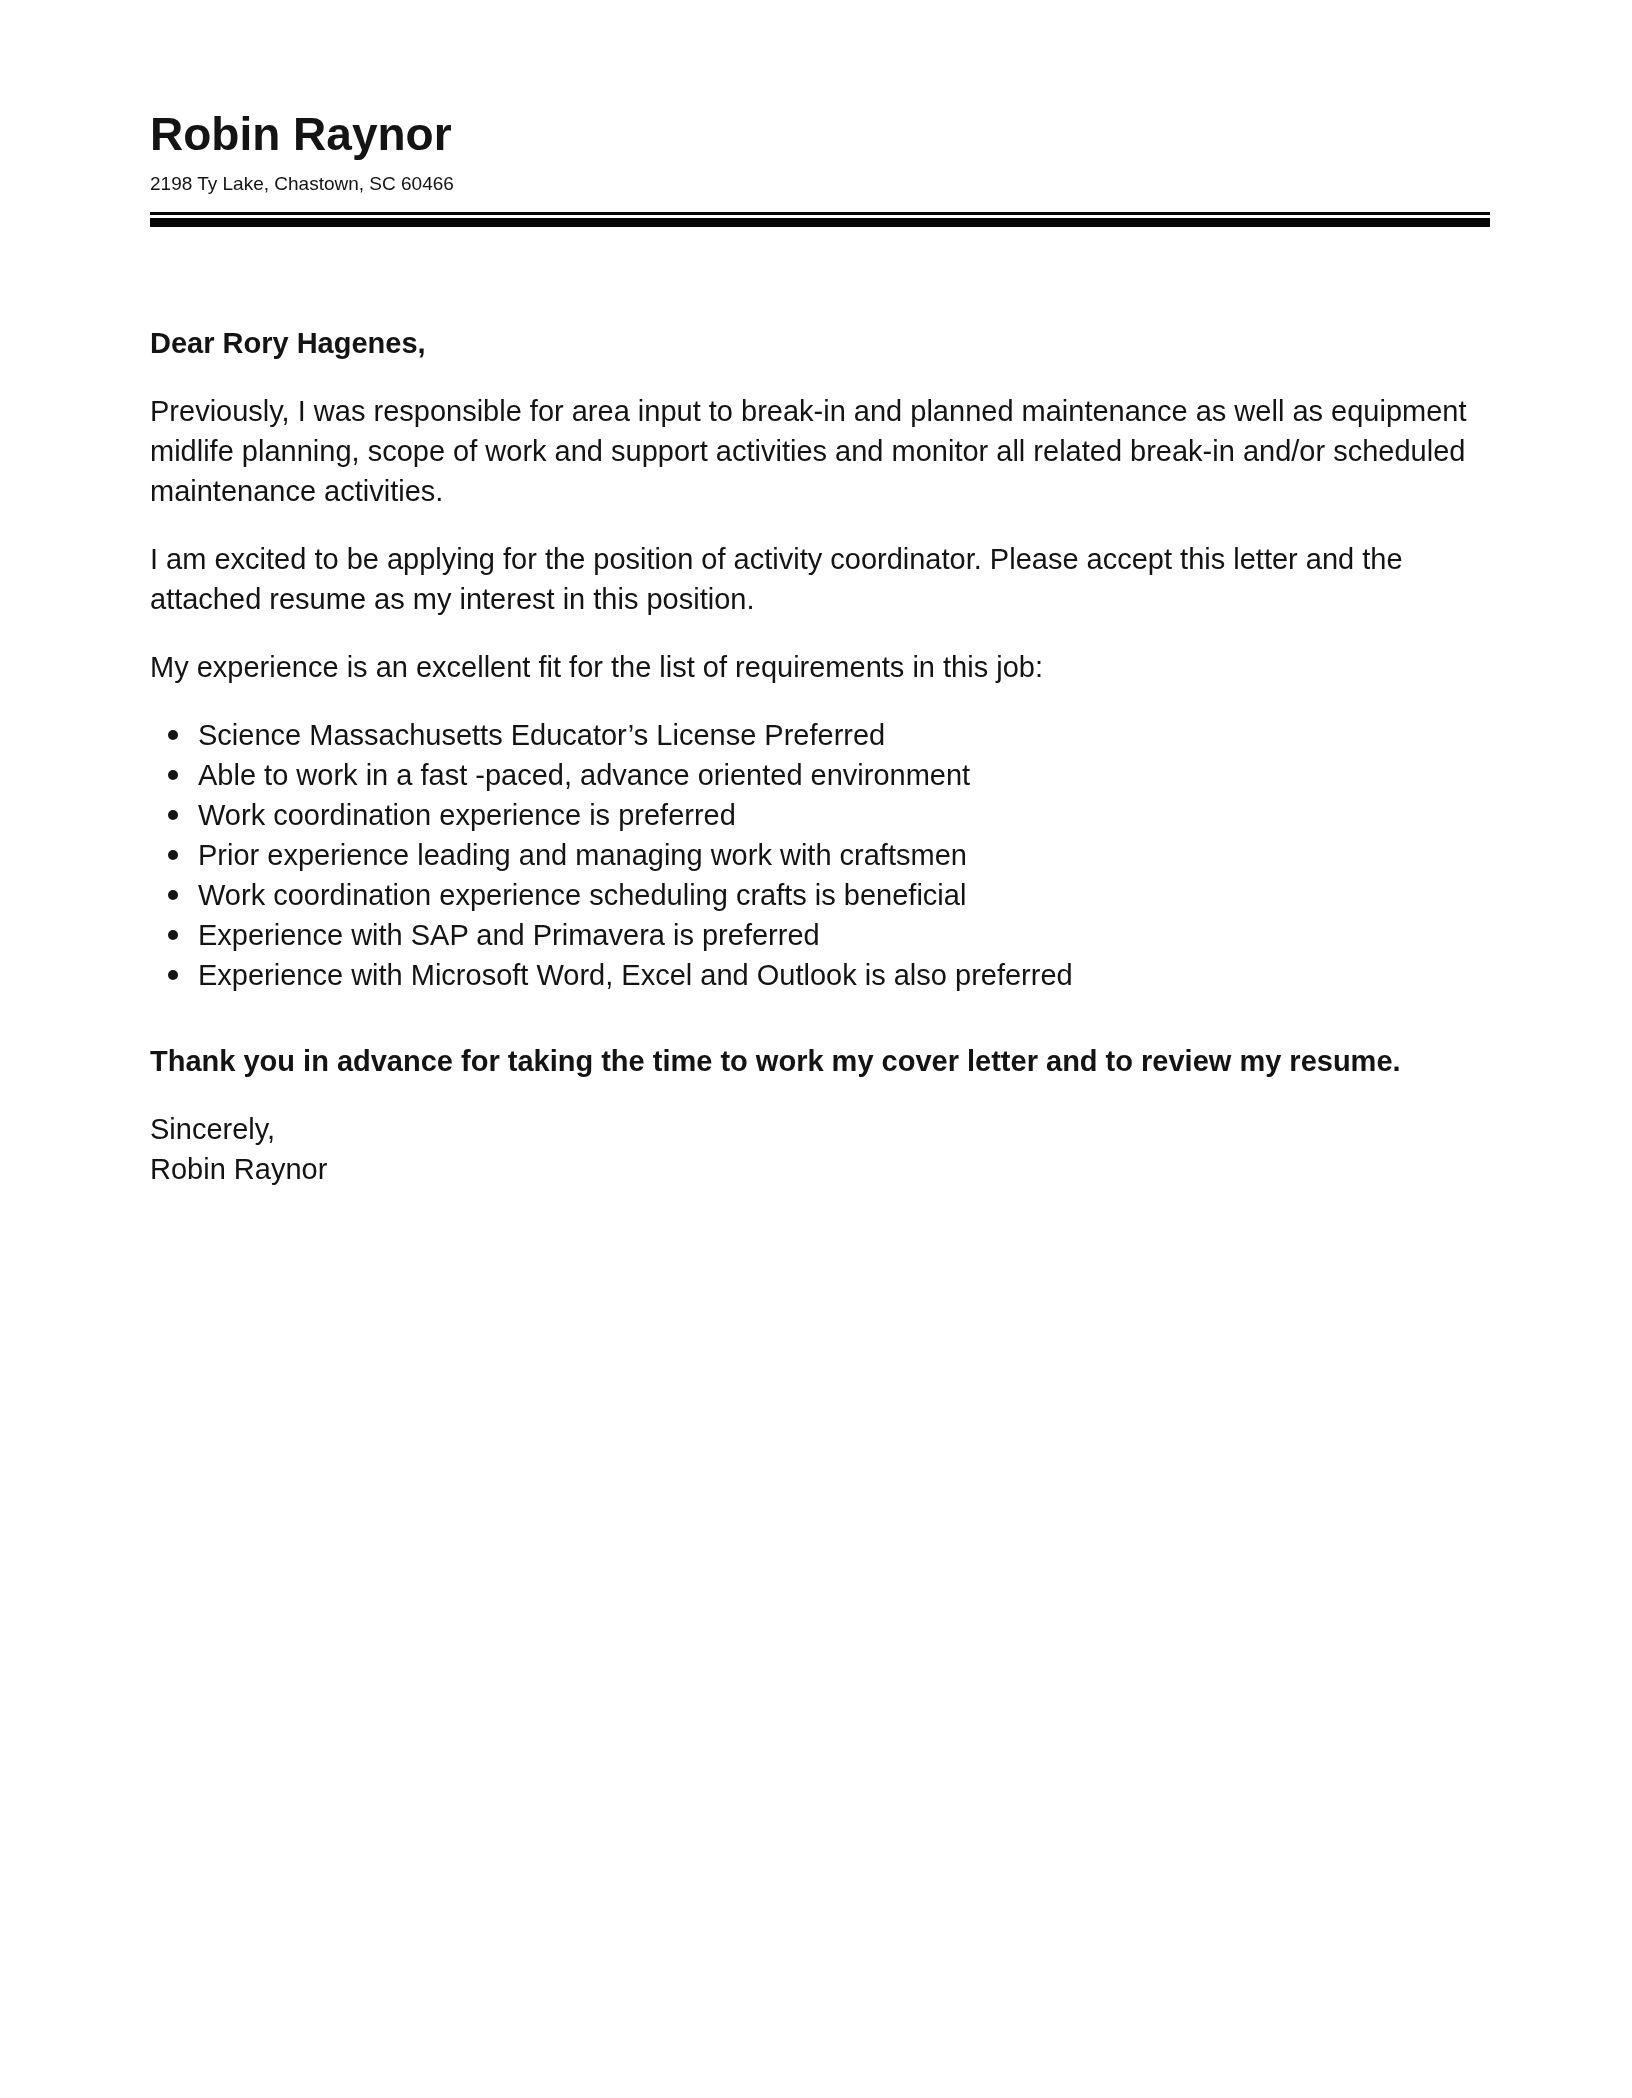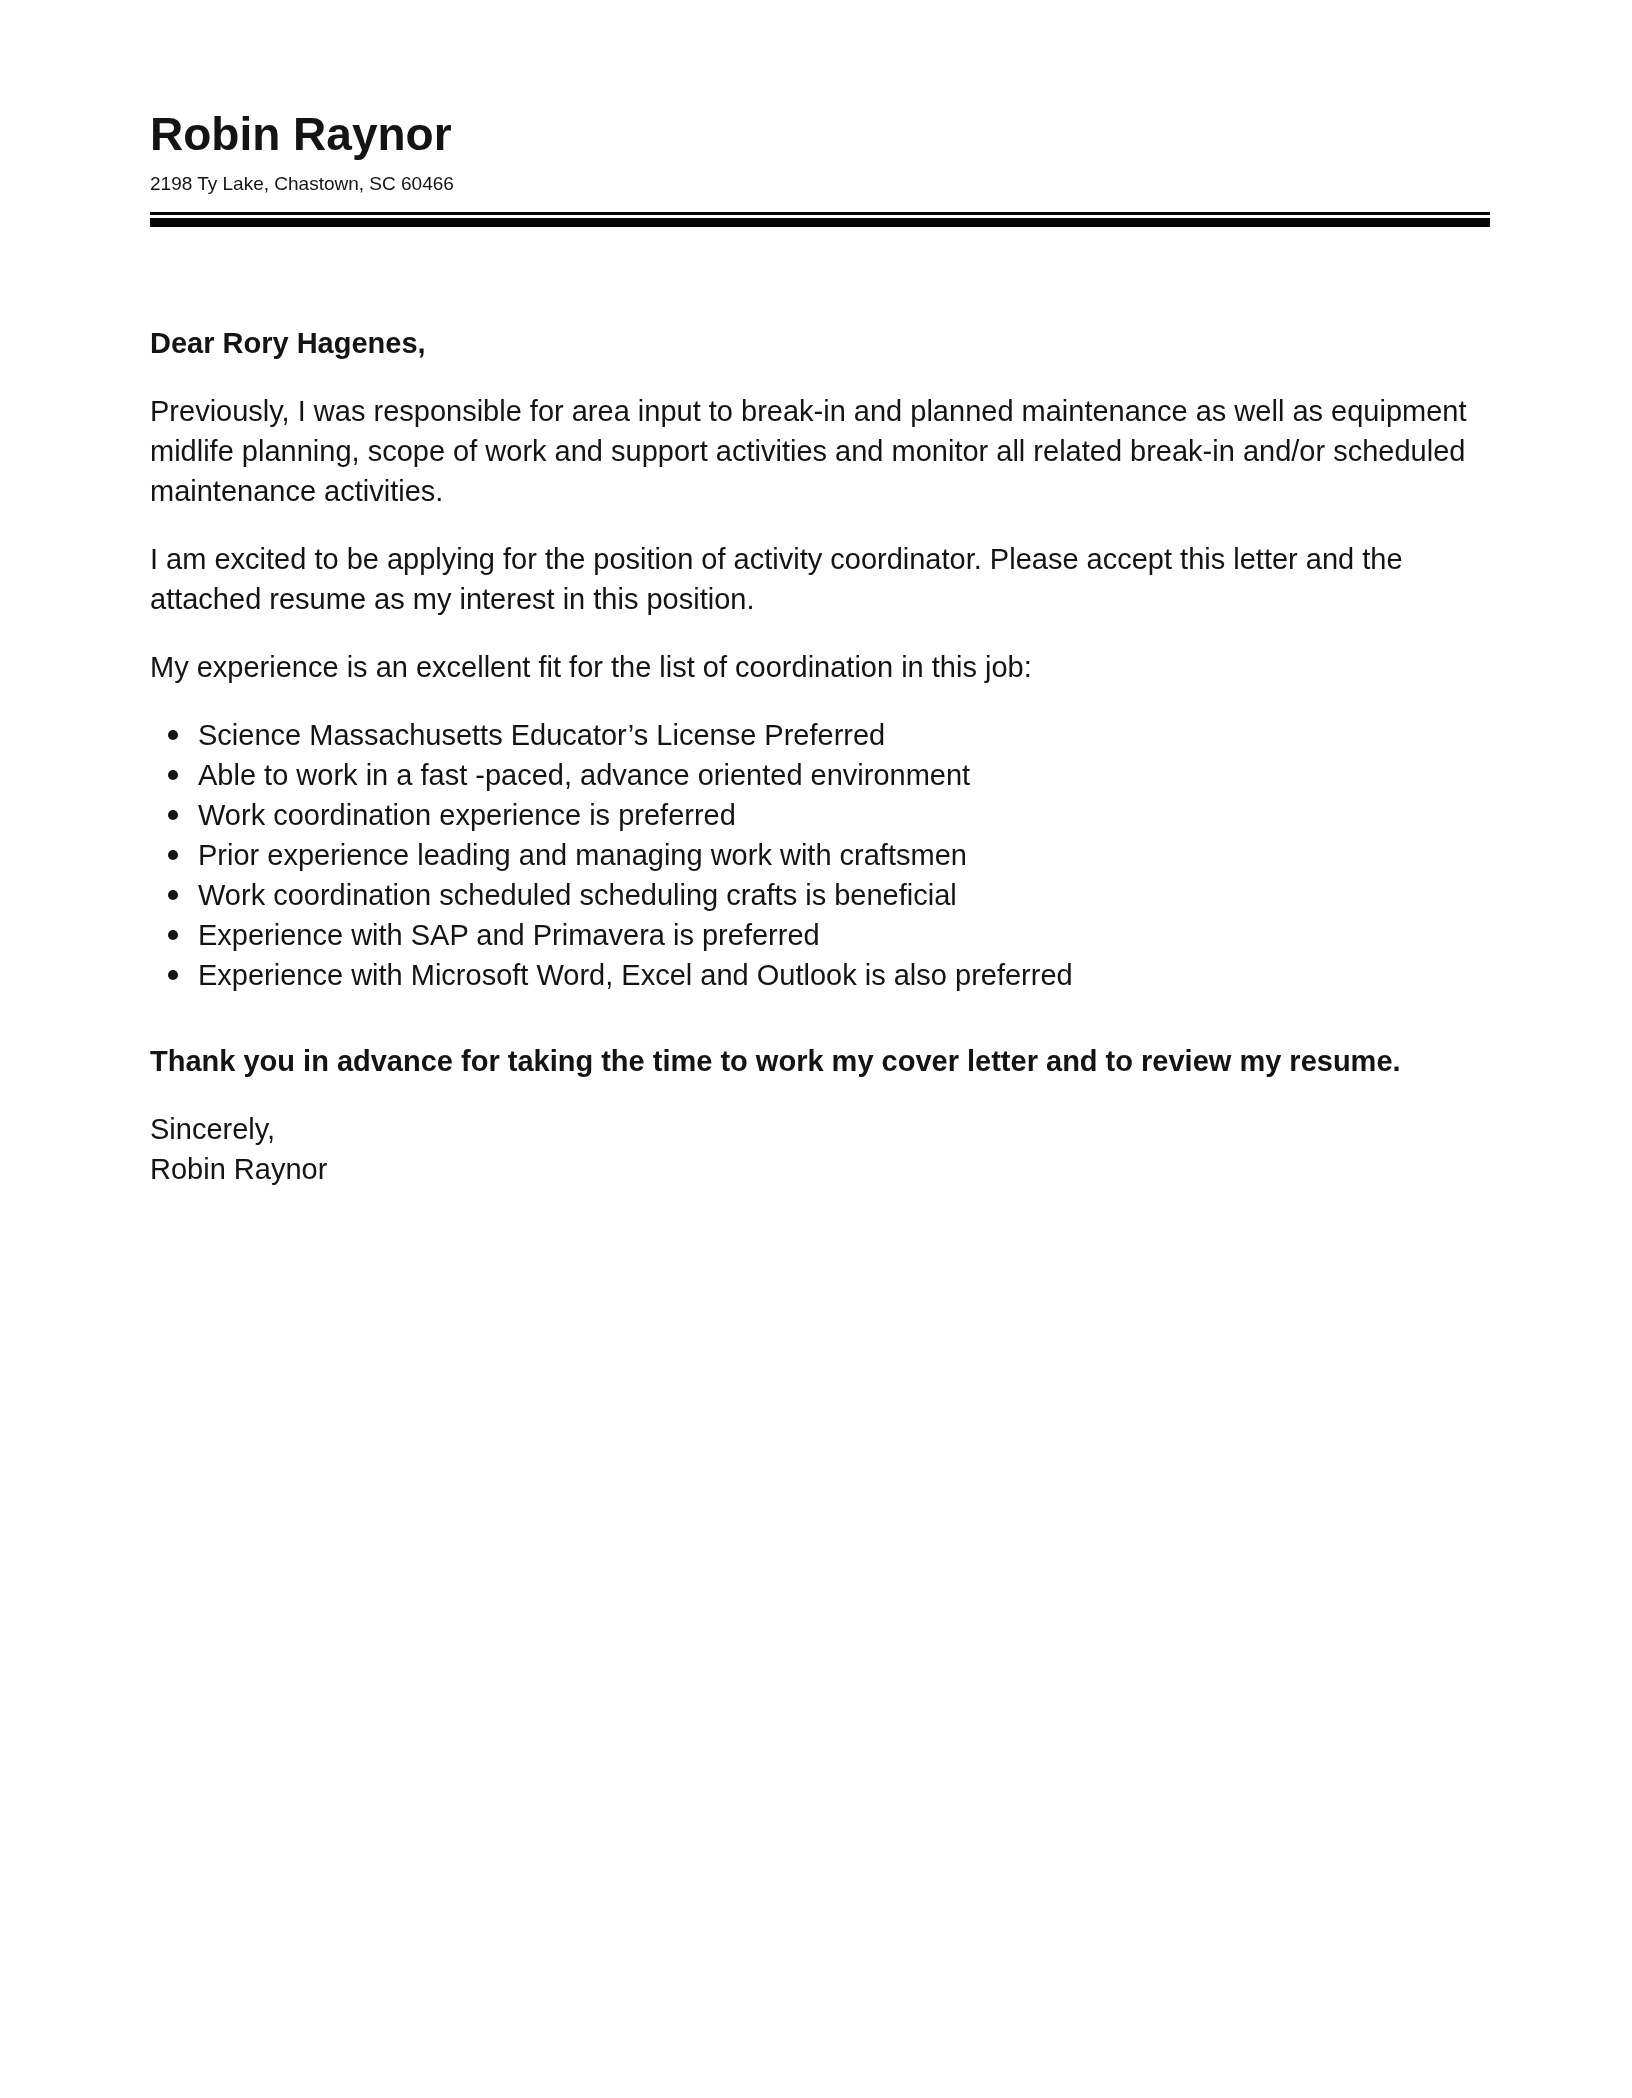--- a/index.html
+++ b/index.html
@@ -90,28 +90,28 @@
   </header>
 
   <main class="body">
 
     <p class="greeting">Dear Rory Hagenes,</p>
 
     <p>Previously, I was responsible for area input to break-in and planned maintenance as well as equipment midlife planning, scope of work and support activities and monitor all related break-in and/or scheduled maintenance activities.</p>
 
     <p>I am excited to be applying for the position of activity coordinator. Please accept this letter and the attached resume as my interest in this position.</p>
 
-    <p>My experience is an excellent fit for the list of coordination in this job:</p>
+    <p>My experience is an excellent fit for the list of requirements in this job:</p>
 
     <ul class="req">
       <li>Science Massachusetts Educator’s License Preferred</li>
       <li>Able to work in a fast -paced, advance oriented environment</li>
       <li>Work coordination experience is preferred</li>
       <li>Prior experience leading and managing work with craftsmen</li>
-      <li>Work coordination scheduled scheduling crafts is beneficial</li>
+      <li>Work coordination experience scheduling crafts is beneficial</li>
       <li>Experience with SAP and Primavera is preferred</li>
       <li>Experience with Microsoft Word, Excel and Outlook is also preferred</li>
     </ul>
 
     <p class="thanks">Thank you in advance for taking the time to work my cover letter and to review my resume.</p>
 
     <div class="signoff">
       <p>Sincerely,</p>
       <p>Robin Raynor</p>
     </div>

